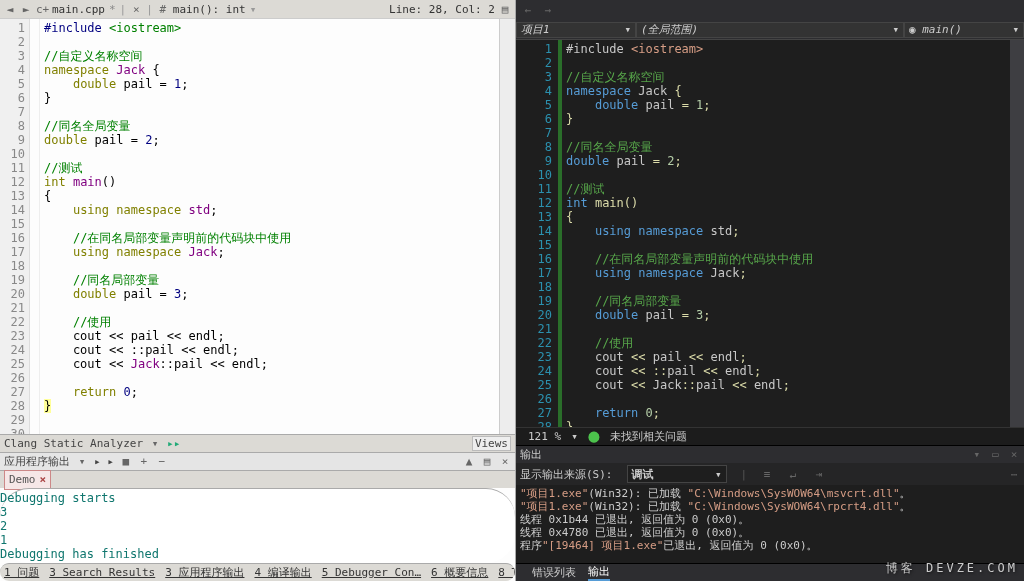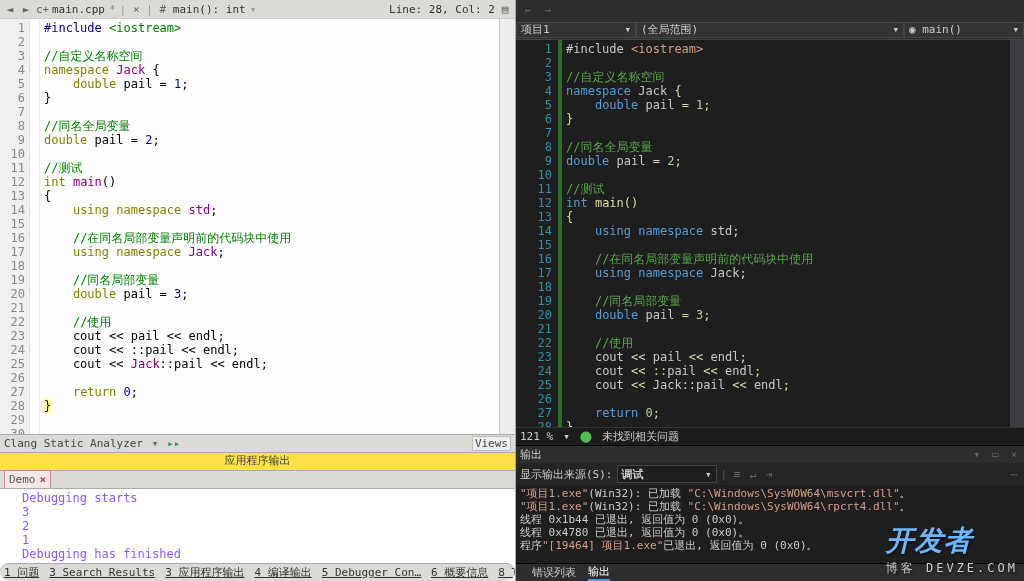--- a/index.html
+++ b/index.html
@@ -14,40 +14,40 @@
 .l-top .lc{margin-left:auto;color:#333;}
 .l-top .dd{color:#999;}
 .l-editor { flex:1; display:flex; overflow:hidden; background:#fdfdfd; border-top:1px solid #ccc;}
 .l-gutter { width:30px; background:#f0f0f0; text-align:right; color:#888; font-size:12px; line-height:14px; padding:2px 4px 0 0; border-right:1px solid #ddd;}
 .l-fold { width:10px; background:#fdfdfd; border-right:1px solid #eee;}
 .l-code { flex:1; font-size:12px; line-height:14px; padding:2px 0 0 4px; white-space:pre; overflow:hidden;}
 .l-scroll{width:16px;background:#ededed;border-left:1px solid #ccc;}
 .kw{color:#808000;} .cm{color:#008000;} .id{color:#800080;} .num{color:#000080;} .pre{color:#000080;} .inc{color:#008000;}
 .l-status { height:18px; background:#dcdad5; border-top:1px solid #aaa; display:flex; align-items:center; padding:0 4px; gap:6px; font-size:11px; color:#444;}
 .l-status .grn{color:#2a7;}
-.l-out-tabs{height:18px;background:#fde047;border-top:1px solid #aaa;display:flex;align-items:center;padding:0 4px;gap:6px;font-size:11px;color:#444;flex-direction:column;}
+.l-out-tabs{height:18px;background:#e5e5e5;border-top:1px solid #aaa;display:flex;align-items:center;padding:0 4px;gap:6px;font-size:11px;color:#444;}
 .l-demo-tab{height:18px;background:#dcdad5;border-top:1px solid #aaa;display:flex;align-items:center;padding:0 4px;}
 .demo-t{background:#f6e7e7;border:1px solid #cc8888;height:15px;padding:9px 4px;display:flex;align-items:center;gap:4px;color:#555;}
 .demo-x{color:#a44;font-weight:bold;cursor:pointer;}
-.l-out{flex:0 0 66px;background:#fff;border-top:1px solid #aaa;color:#8b5cf6;font-size:12px;line-height:14px;padding:2px 22px;white-space:pre;}
+.l-out{flex:0 0 66px;background:#fff;border-top:1px solid #aaa;color:#0f766e;font-size:12px;line-height:14px;padding:2px 0;white-space:pre;border-radius:29px;}
 .l-btabs{height:18px;background:#dcdad5;border-top:1px solid #aaa;display:flex;align-items:center;gap:10px;font-size:11px;color:#333;padding:0 4px;overflow:hidden;border-radius:9px;}
 .l-btabs span{white-space:nowrap;text-decoration:underline;}
 .r-tabs{height:20px;background:#2d2d30;display:flex;align-items:center;gap:8px;padding:0 6px;color:#ccc;font-size:11px;}
 .r-nav{height:20px;background:#2d2d30;display:flex;align-items:center;border-bottom:1px solid #444;}
-.r-nav .sel{flex:1;color:#ccc;border:1px solid #444;background:#333;height:16px;padding:0 4px;display:flex;align-items:center;justify-content:space-between;font-size:11px;}
+.r-nav .sel{flex:1;color:#ccc;border:1px solid #444;background:#333;height:16px;padding:0 4px;display:flex;align-items:center;justify-content:space-between;font-size:11px;font-style:italic;}
 .r-editor{flex:1;display:flex;overflow:hidden;background:#1e1e1e;position:relative;}
 .r-gutter{width:42px;background:#1e1e1e;text-align:right;color:#2b91af;font-size:12px;line-height:14px;padding:2px 6px 0 0;}
 .r-bar{width:4px;background:#2a6e2a;}
 .r-code{flex:1;font-size:12px;line-height:14px;padding:2px 0 0 4px;white-space:pre;overflow:hidden;color:#dcdcaa;}
 .r-scroll{width:14px;background:#3e3e42;}
 .d-kw{color:#569cd6;} .d-cm{color:#57a64a;} .d-str{color:#d69d85;} .d-id{color:#c8c8c8;} .d-num{color:#b5cea8;} .d-sp{color:#c8c8c8;} .d-sym{color:#dcdcaa;}
-.r-stat{height:18px;background:#1c1c1c;color:#ccc;display:flex;align-items:center;gap:10px;padding:0 4px;font-size:11px;border-top:1px solid #333;}
+.r-stat{height:18px;background:#1c1c1c;color:#ccc;display:flex;align-items:center;gap:10px;padding:0 12px;font-size:11px;border-top:1px solid #333;}
 .r-stat .grn{color:#4cc24c;}
 .r-out-h{height:18px;background:#2d2d30;color:#ccc;display:flex;align-items:center;padding:0 4px;font-size:11px;justify-content:space-between;border-top:1px solid #000;}
-.r-out-tb{height:22px;background:#252526;display:flex;align-items:center;gap:4px;padding:0 4px;color:#ccc;font-size:11px;}
+.r-out-tb{height:22px;background:#252526;display:flex;align-items:center;gap:14px;padding:0 4px;color:#ccc;font-size:11px;}
 .r-out-tb .sel{background:#1e1e1e;border:1px solid #444;height:18px;padding:0 4px;min-width:100px;display:flex;align-items:center;justify-content:space-between;font-weight:bold;}
 .r-out-body{flex:0 0 78px;background:#1e1e1e;color:#ccc;font-size:11px;line-height:13px;padding:2px 4px;white-space:pre;overflow:hidden;}
 .r-out-body .q{color:#d69d85;}
 .r-btabs{height:18px;background:#2d2d30;display:flex;align-items:center;gap:12px;padding:0 16px;color:#ccc;font-size:11px;border-top:1px solid #000;}
 .r-btabs .act{color:#fff;border-bottom:2px solid #569cd6;}
 .watermark{position:fixed;right:6px;bottom:2px;color:#6db6ff;font-size:28px;font-weight:bold;font-style:italic;text-shadow:1px 1px 3px rgba(0,0,0,.6);pointer-events:none;z-index:20;line-height:22px;letter-spacing:1px;}
 .watermark .s{font-size:12px;color:#ccc;letter-spacing:3px;font-style:normal;font-weight:normal;}
 .ic{display:inline-block;width:12px;text-align:center;color:#666;}
 .views-lbl{border:1px solid #bbb;padding:0 2px;background:#eee;cursor:pointer;}
 </style>
@@ -172,15 +172,15 @@
 线程 0x1b44 已退出, 返回值为 0 (0x0)。
 线程 0x4780 已退出, 返回值为 0 (0x0)。
 程序<span class="q">"[19464] 项目1.exe"</span>已退出, 返回值为 0 (0x0)。</div>
   <div class="r-btabs">
     <span>错误列表</span>
     <span class="act">输出</span>
   </div>
 </div>
 
 <div class="watermark">
-  <span>开发者</span><br>
+  <br>
   <span class="s">博客  DEVZE.COM</span>
 </div>
 
 </body></html>

